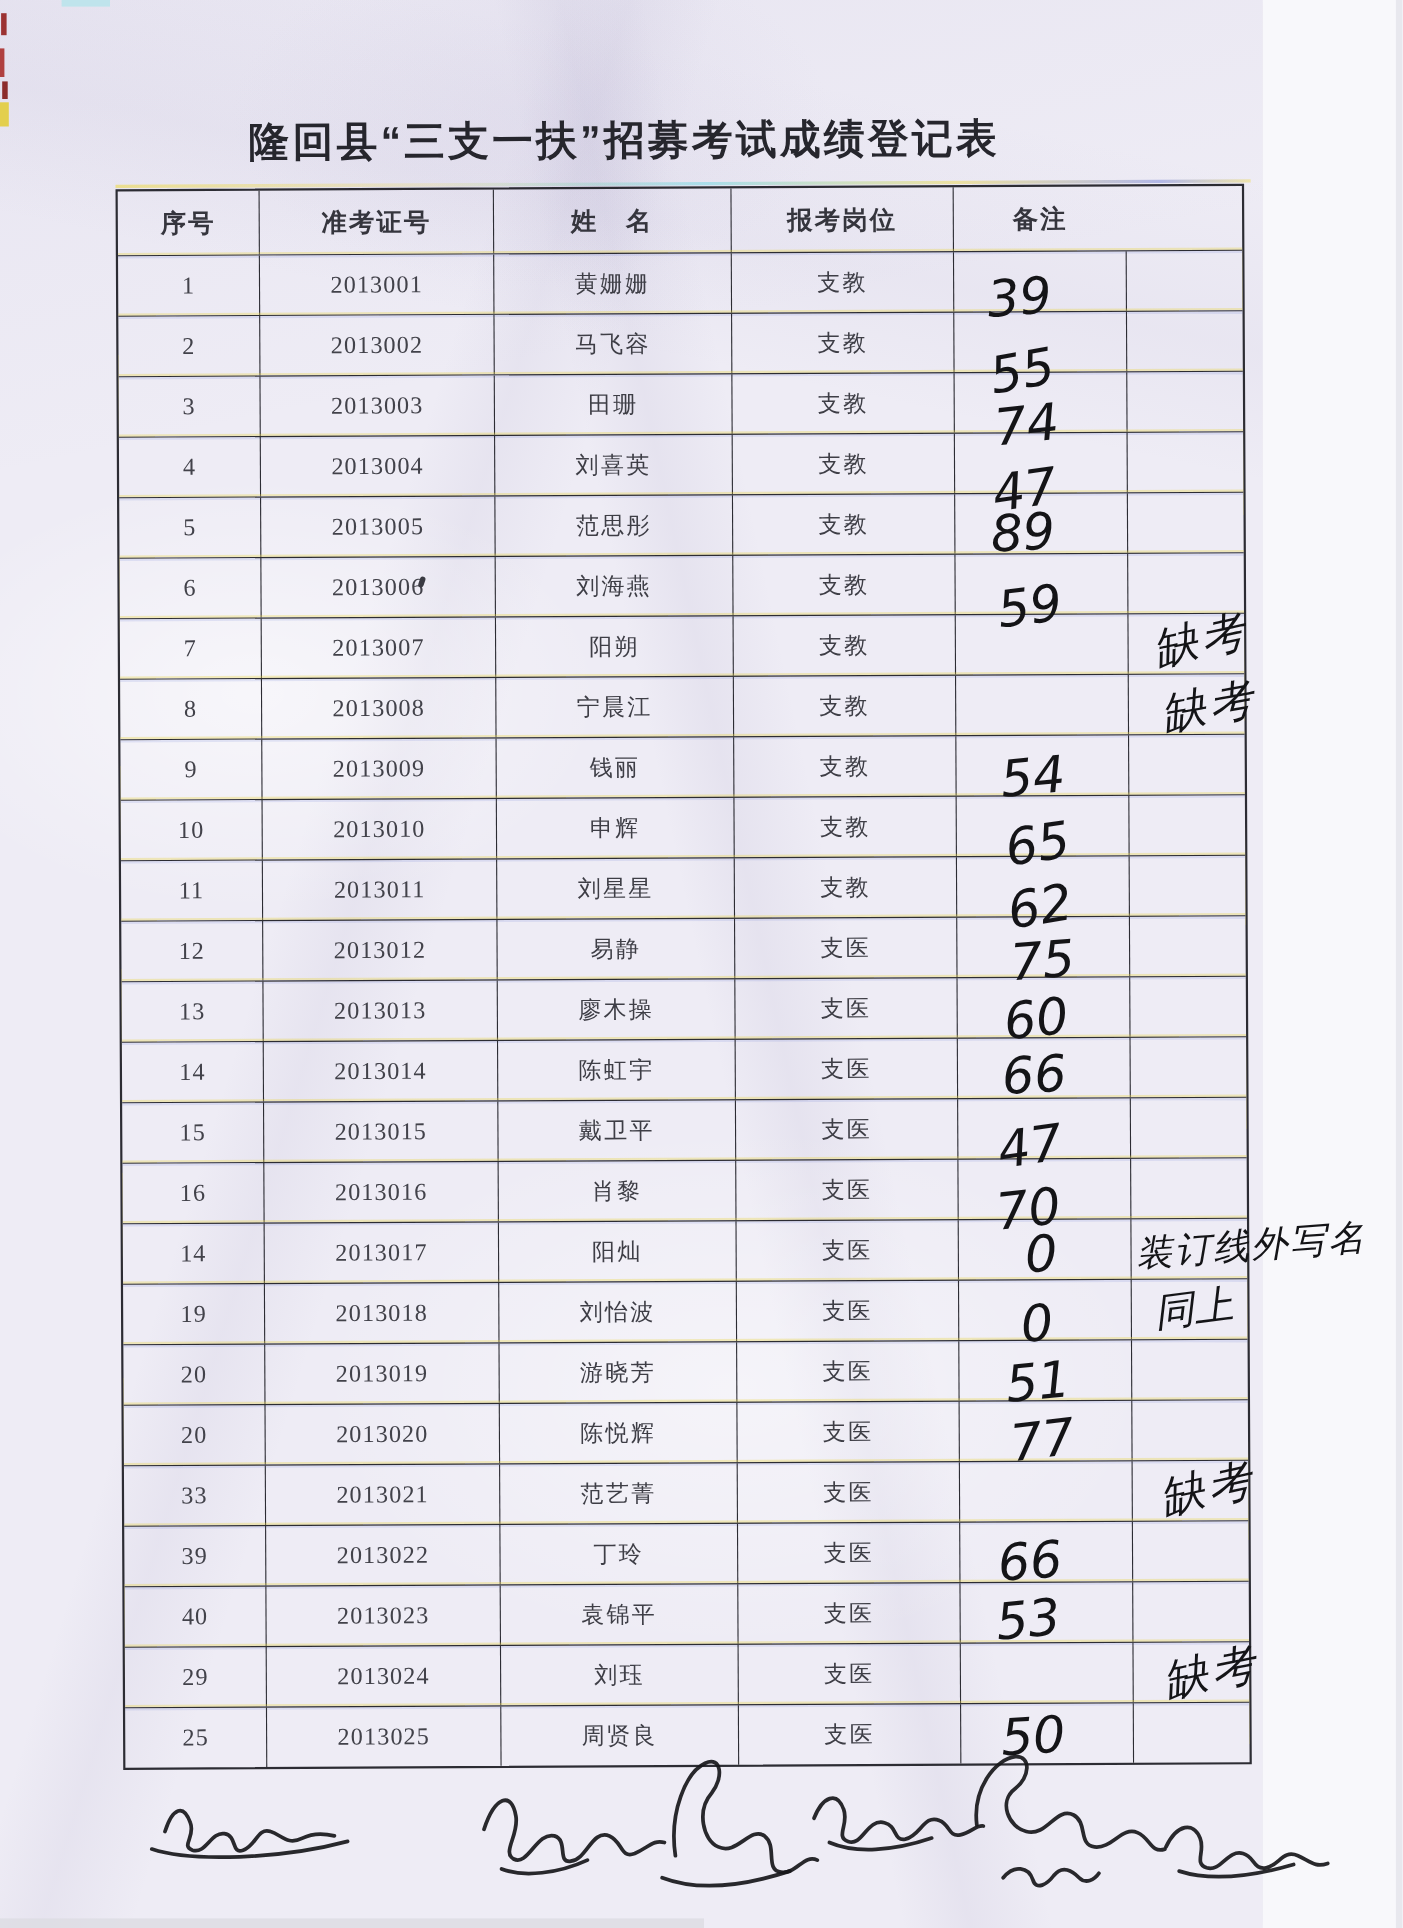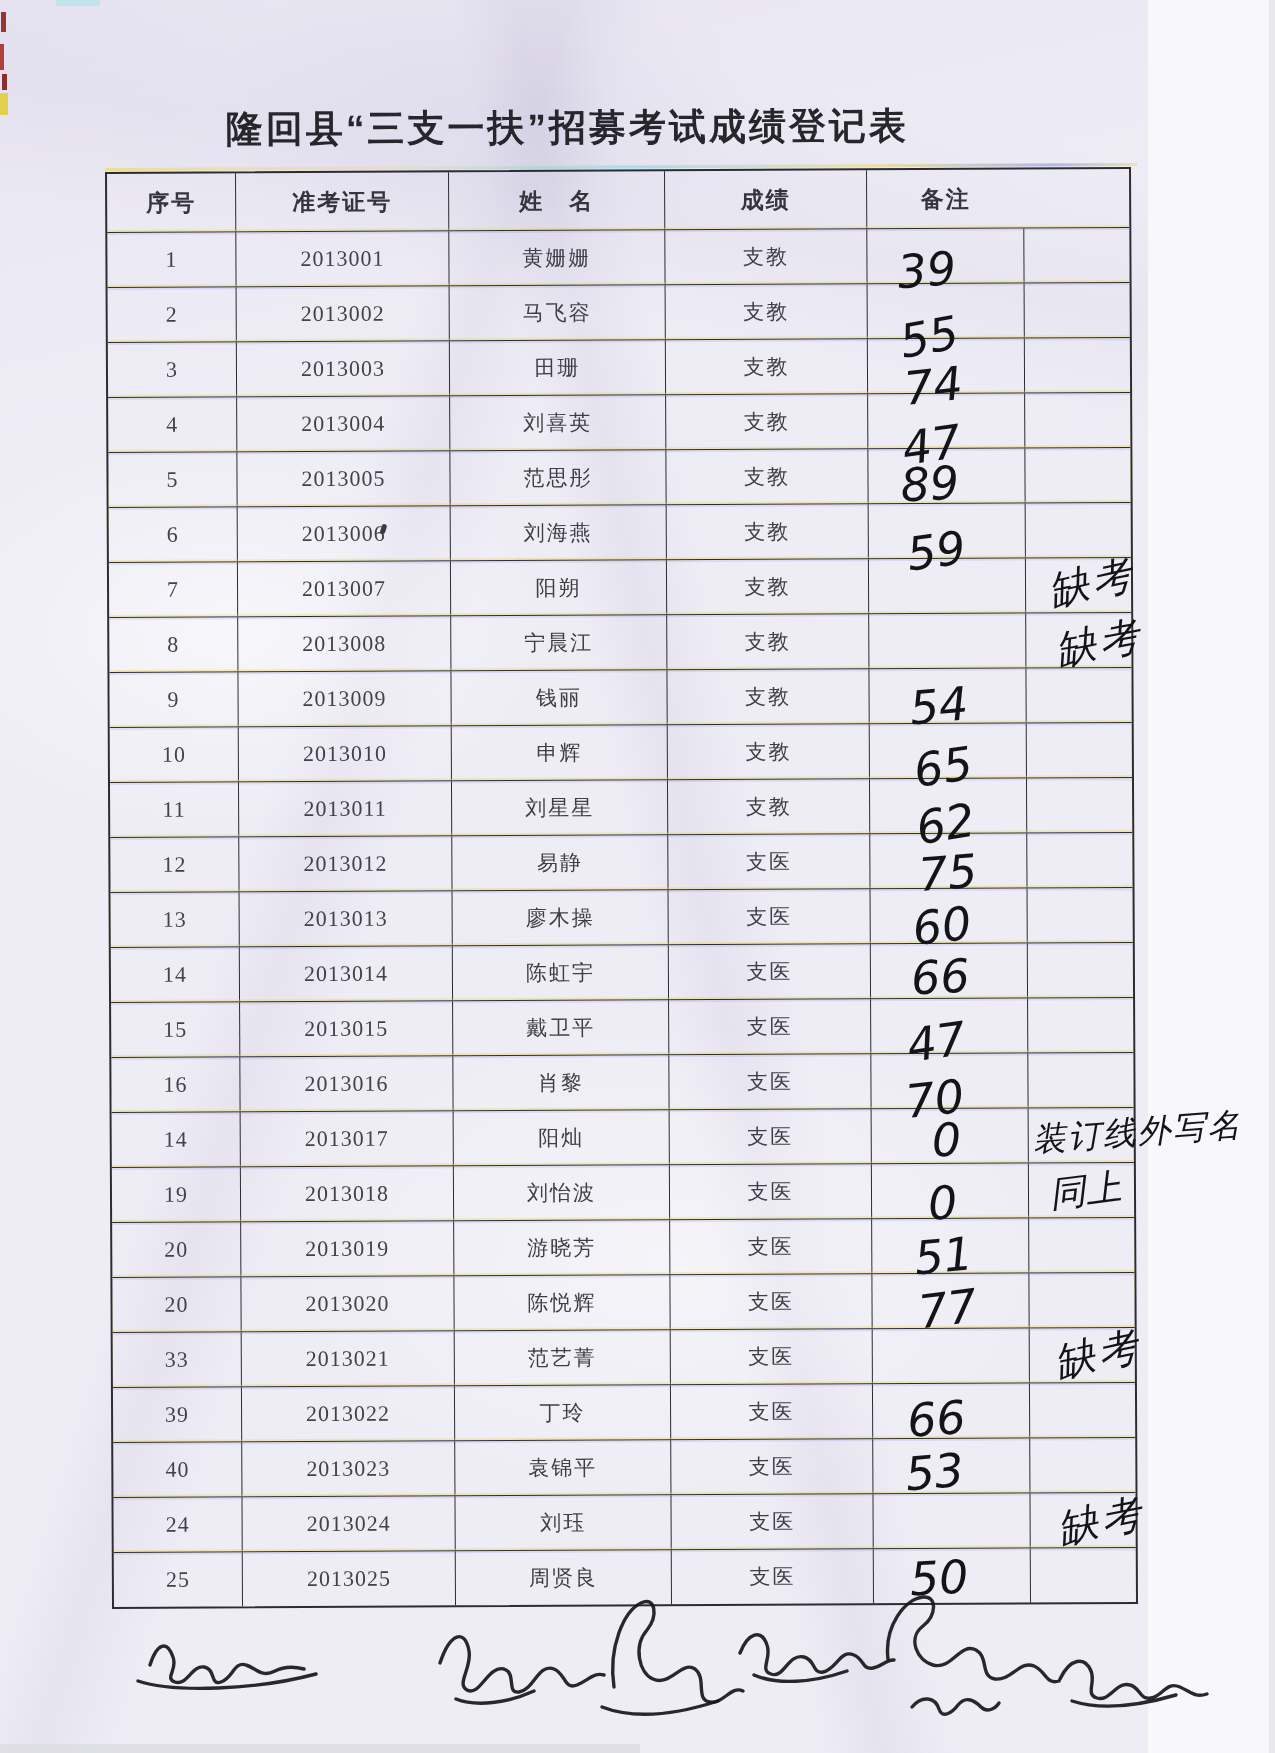--- a/index.html
+++ b/index.html
@@ -93,21 +93,21 @@
 <div class="paper"></div>
 <div class="margin-right"></div>
 
 <div class="title">隆回县“三支一扶”招募考试成绩登记表</div>
 
 <div class="tbl">
   <div class="tr head">
     <div class="th">序号</div>
     <div class="th">准考证号</div>
     <div class="th">姓　名</div>
-    <div class="th">成绩</div>
+    <div class="th">报考岗位</div>
     <div class="th">备注</div>
   </div>
   <div id="tbody">
       <div class="tr">
         <div class="td c-no serifnum">1</div>
         <div class="td c-ticket serifnum">2013001</div>
         <div class="td c-name print">黄姗姗</div>
         <div class="td c-pos print">支教</div>
         <div class="td c-score">
           <span class="hw score-hw" style="transform: translate(4px, 14px) rotate(-4deg);">39</span>
@@ -332,21 +332,21 @@
         <div class="td c-no serifnum">40</div>
         <div class="td c-ticket serifnum">2013023</div>
         <div class="td c-name print">袁锦平</div>
         <div class="td c-pos print">支医</div>
         <div class="td c-score">
           <span class="hw score-hw" style="transform: translate(6px, 6px) rotate(-5deg);">53</span>
         </div>
         <div class="td c-remark"></div>
       </div>
       <div class="tr">
-        <div class="td c-no serifnum">24</div>
+        <div class="td c-no serifnum">29</div>
         <div class="td c-ticket serifnum">2013024</div>
         <div class="td c-name print">刘珏</div>
         <div class="td c-pos print">支医</div>
         <div class="td c-score"></div>
         <div class="td c-remark">
           <span class="hw remark-hw rk-big" style="transform: rotate(-11deg) translate(18px, 4px);">缺考</span>
         </div>
       </div>
       <div class="tr">
         <div class="td c-no serifnum">25</div>

